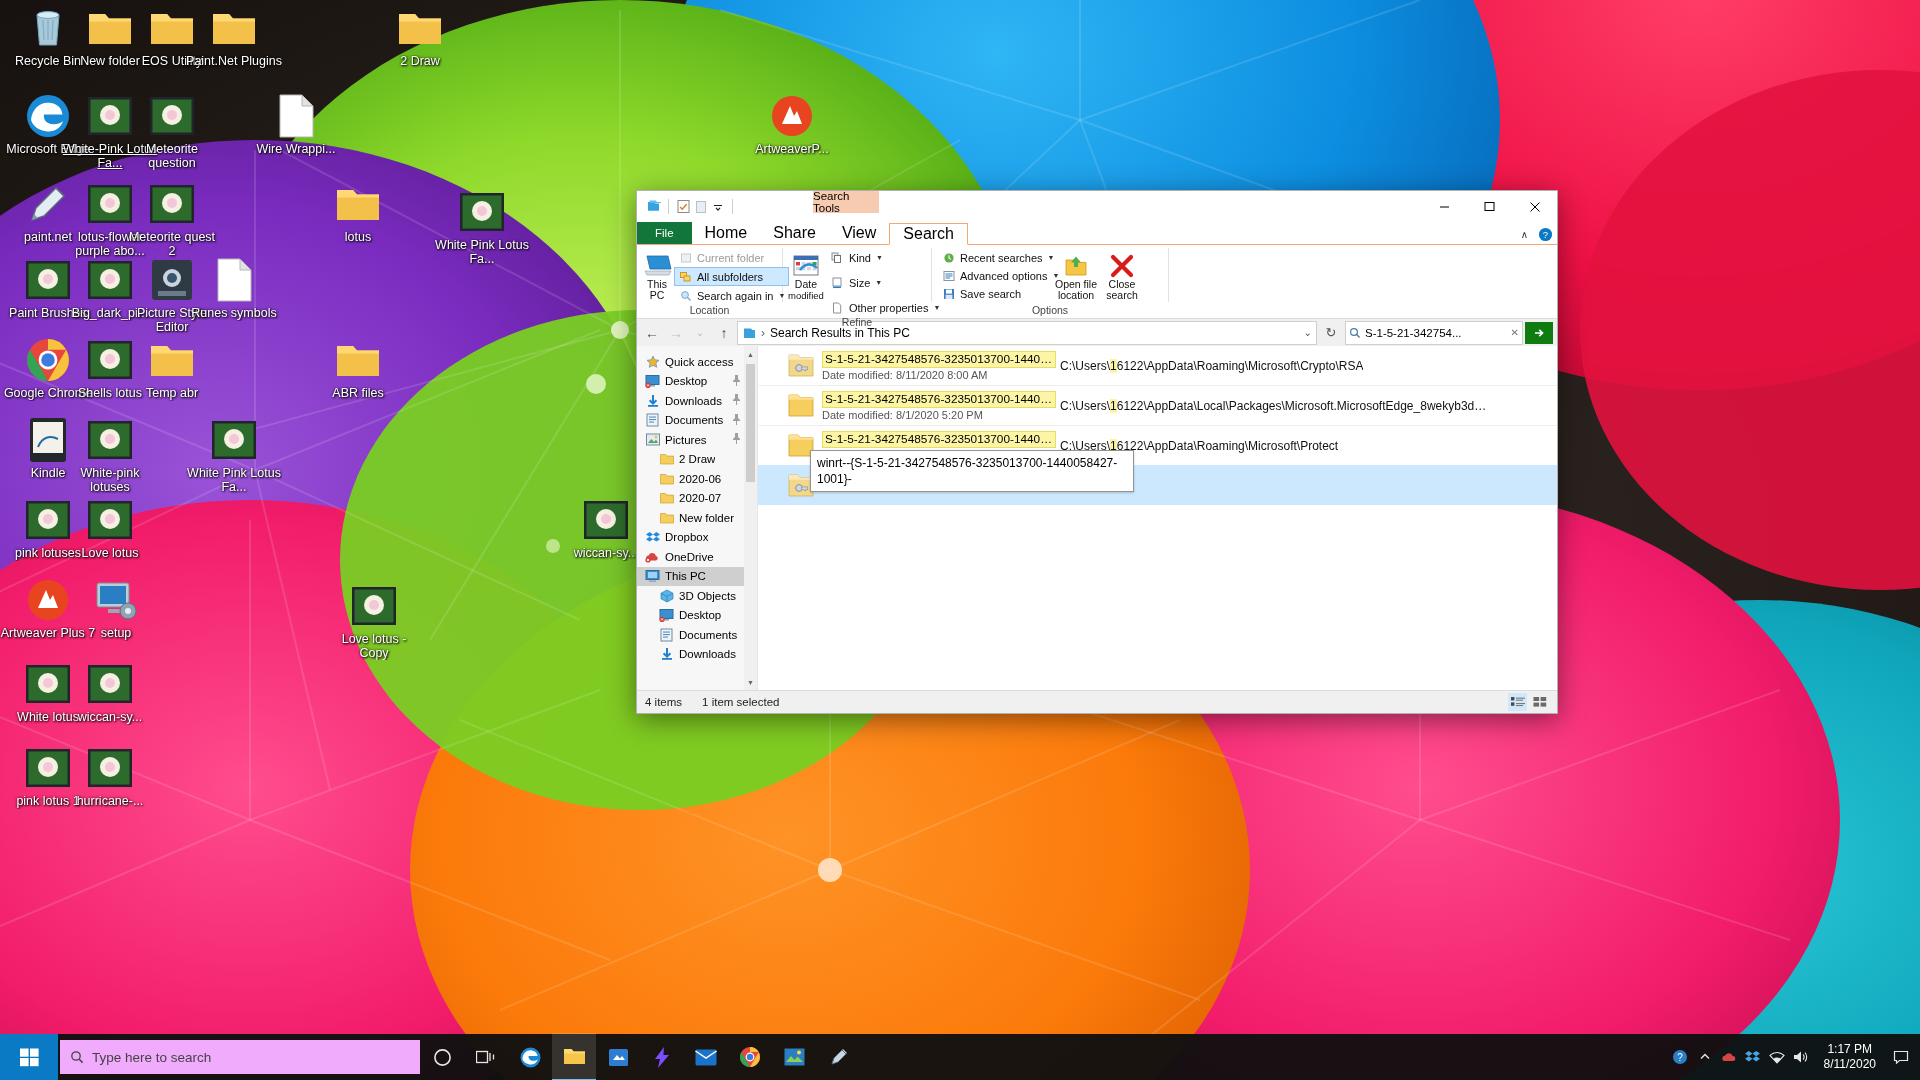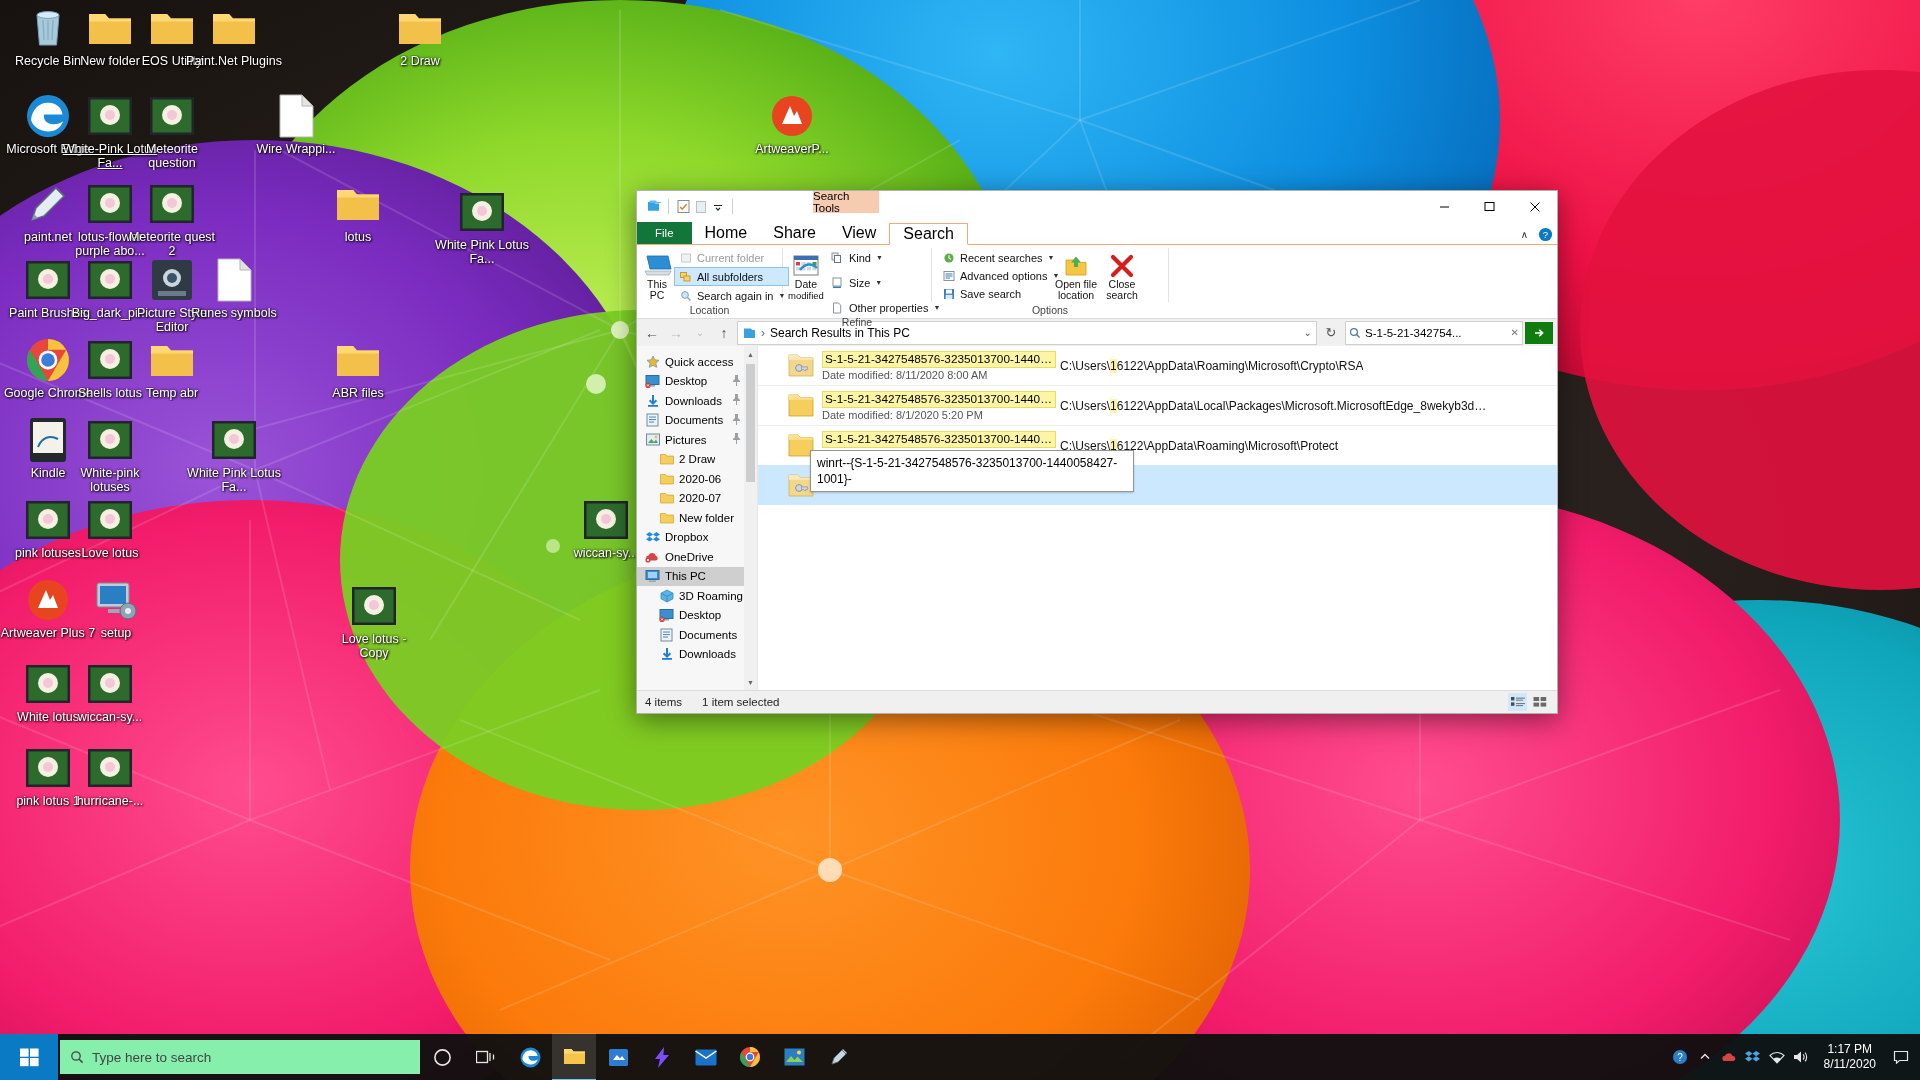--- a/index.html
+++ b/index.html
@@ -16,21 +16,21 @@
   .dicon{position:absolute;width:96px;text-align:center;color:#fff;
     font-size:12.5px;line-height:13.5px;
     text-shadow:0 0 3px rgba(0,0,0,.95),1px 1px 2px rgba(0,0,0,.95);}
   .dicon .glyph{width:48px;height:48px;margin:0 auto 3px;position:relative;}
   .dicon .lbl{display:block;max-height:28px;overflow:hidden;word-wrap:break-word;}
 
   
   #taskbar{position:absolute;left:0;bottom:0;width:1920px;height:46px;
     background:rgba(16,16,16,.96);display:flex;align-items:center;z-index:50;}
   #startbtn{width:58px;height:46px;display:flex;align-items:center;justify-content:center;background:#0a7ac4;}
-  #searchbox{width:340px;height:34px;margin-left:2px;background:#86efac;border-radius:0;
+  #searchbox{width:340px;height:34px;margin-left:2px;background:#f0abfc;border-radius:0;
     display:flex;align-items:center;padding:0 10px;gap:8px;color:#444;font-size:13.5px;}
   .tbicon{width:44px;height:46px;display:flex;align-items:center;justify-content:center;position:relative;}
   #tray{margin-left:auto;display:flex;align-items:center;height:46px;gap:2px;padding-right:6px;color:#fff;font-size:12px;}
   #clock{color:#fff;font-size:12px;line-height:15px;text-align:center;padding:0 10px;}
 
   
   #explorer{position:absolute;left:636px;top:190px;width:920px;height:522px;
     background:#f0f0f0;border:1px solid #b0b0b0;box-shadow:0 6px 26px rgba(0,0,0,.45);
     display:flex;flex-direction:column;z-index:40;font-size:12px;color:#000;}
 
@@ -1022,21 +1022,21 @@
             </span>
             <span style="white-space: nowrap; overflow: hidden;">This PC</span>
           </div>
           <div class="nrow l2">
             <span style="width: 15px; height: 15px; display: inline-flex; align-items: center; justify-content: center; flex: 0 0 auto;">
               <svg width="14" height="14" viewBox="0 0 14 14">
                 <path d="M7 1l6 3.2v5.6L7 13 1 9.8V4.2z" fill="#5ab4e8" stroke="#2a7fb8" stroke-width=".7"></path>
                 <path d="M1 4.2L7 7.4l6-3.2M7 7.4V13" fill="none" stroke="#2a7fb8" stroke-width=".7"></path>
               </svg>
             </span>
-            <span style="white-space: nowrap; overflow: hidden;">3D Roaming</span>
+            <span style="white-space: nowrap; overflow: hidden;">3D Objects</span>
           </div>
           <div class="nrow l2">
             <span style="width: 15px; height: 15px; display: inline-flex; align-items: center; justify-content: center; flex: 0 0 auto;">
               <svg width="15" height="14" viewBox="0 0 15 14">
                 <rect x="1" y="1.5" width="13" height="9" fill="#3a8fd0" stroke="#2a6da0"></rect>
                 <rect x="5" y="11" width="5" height="1.6" fill="#9aa8b5"></rect>
                 <circle cx="3" cy="11.4" r="2.6" fill="#d83a3a"></circle>
                 <path d="M2 10.4l2 2M4 10.4l-2 2" stroke="#fff" stroke-width=".9"></path>
               </svg>
             </span>

